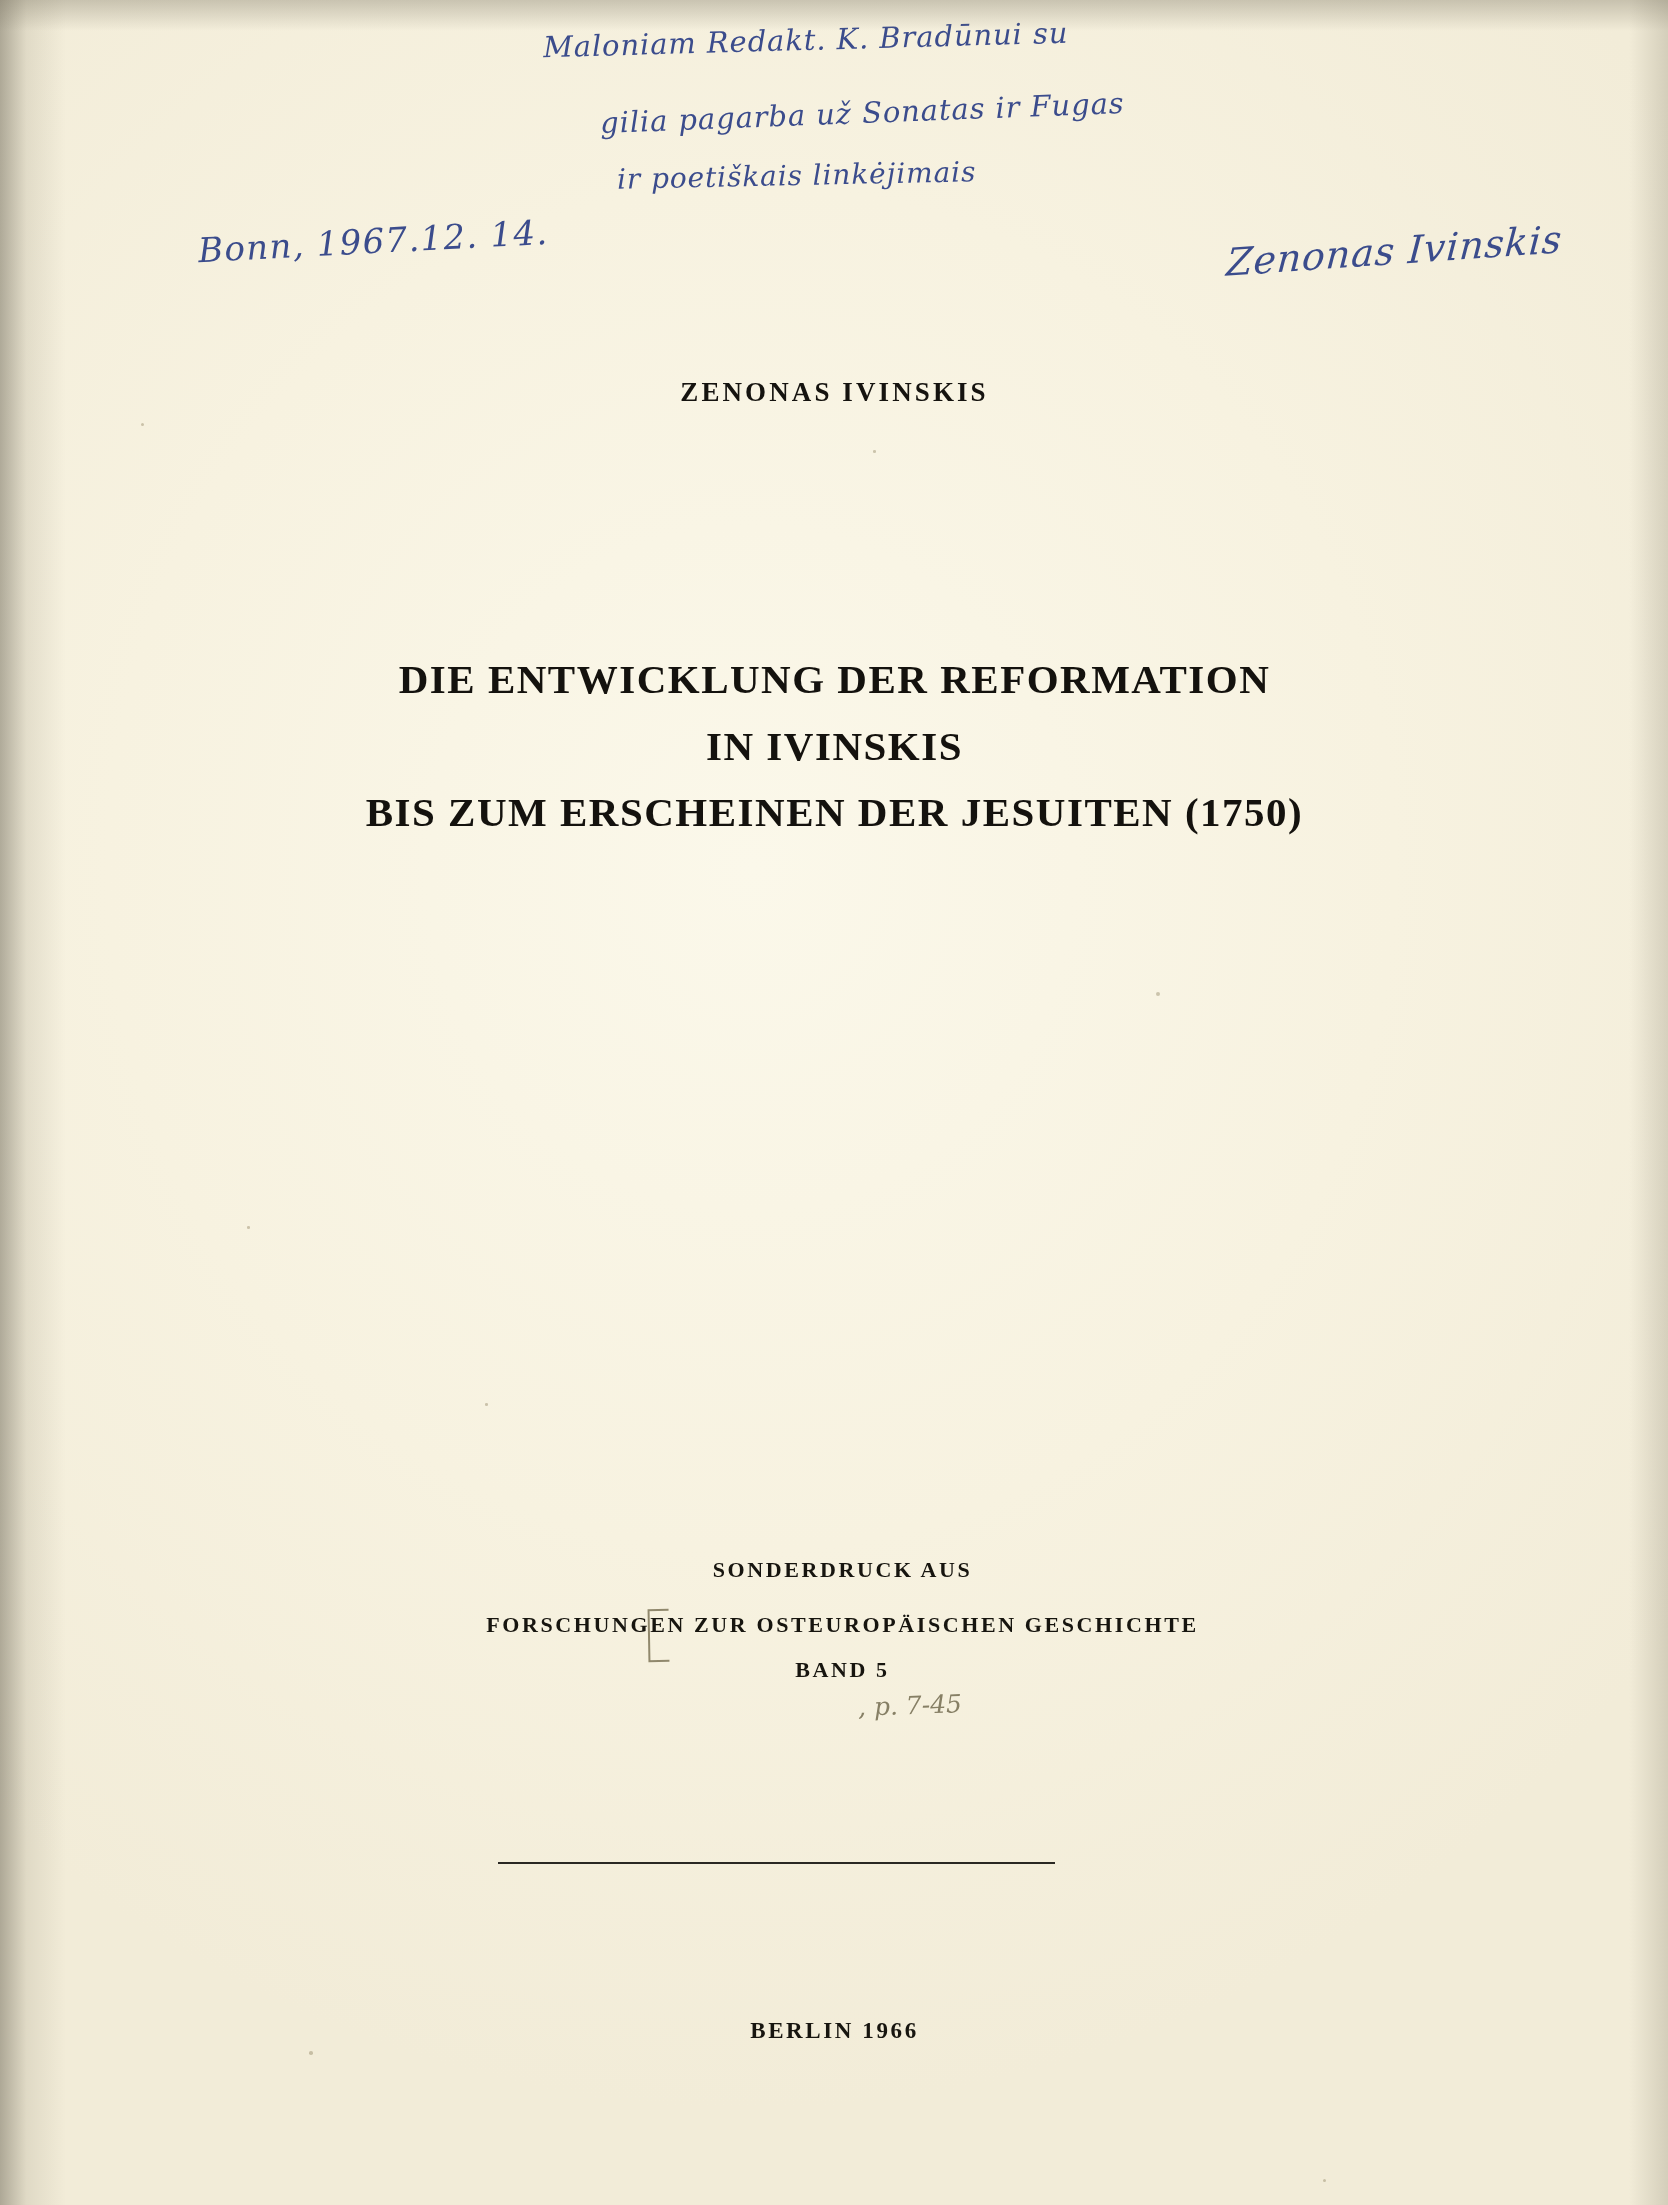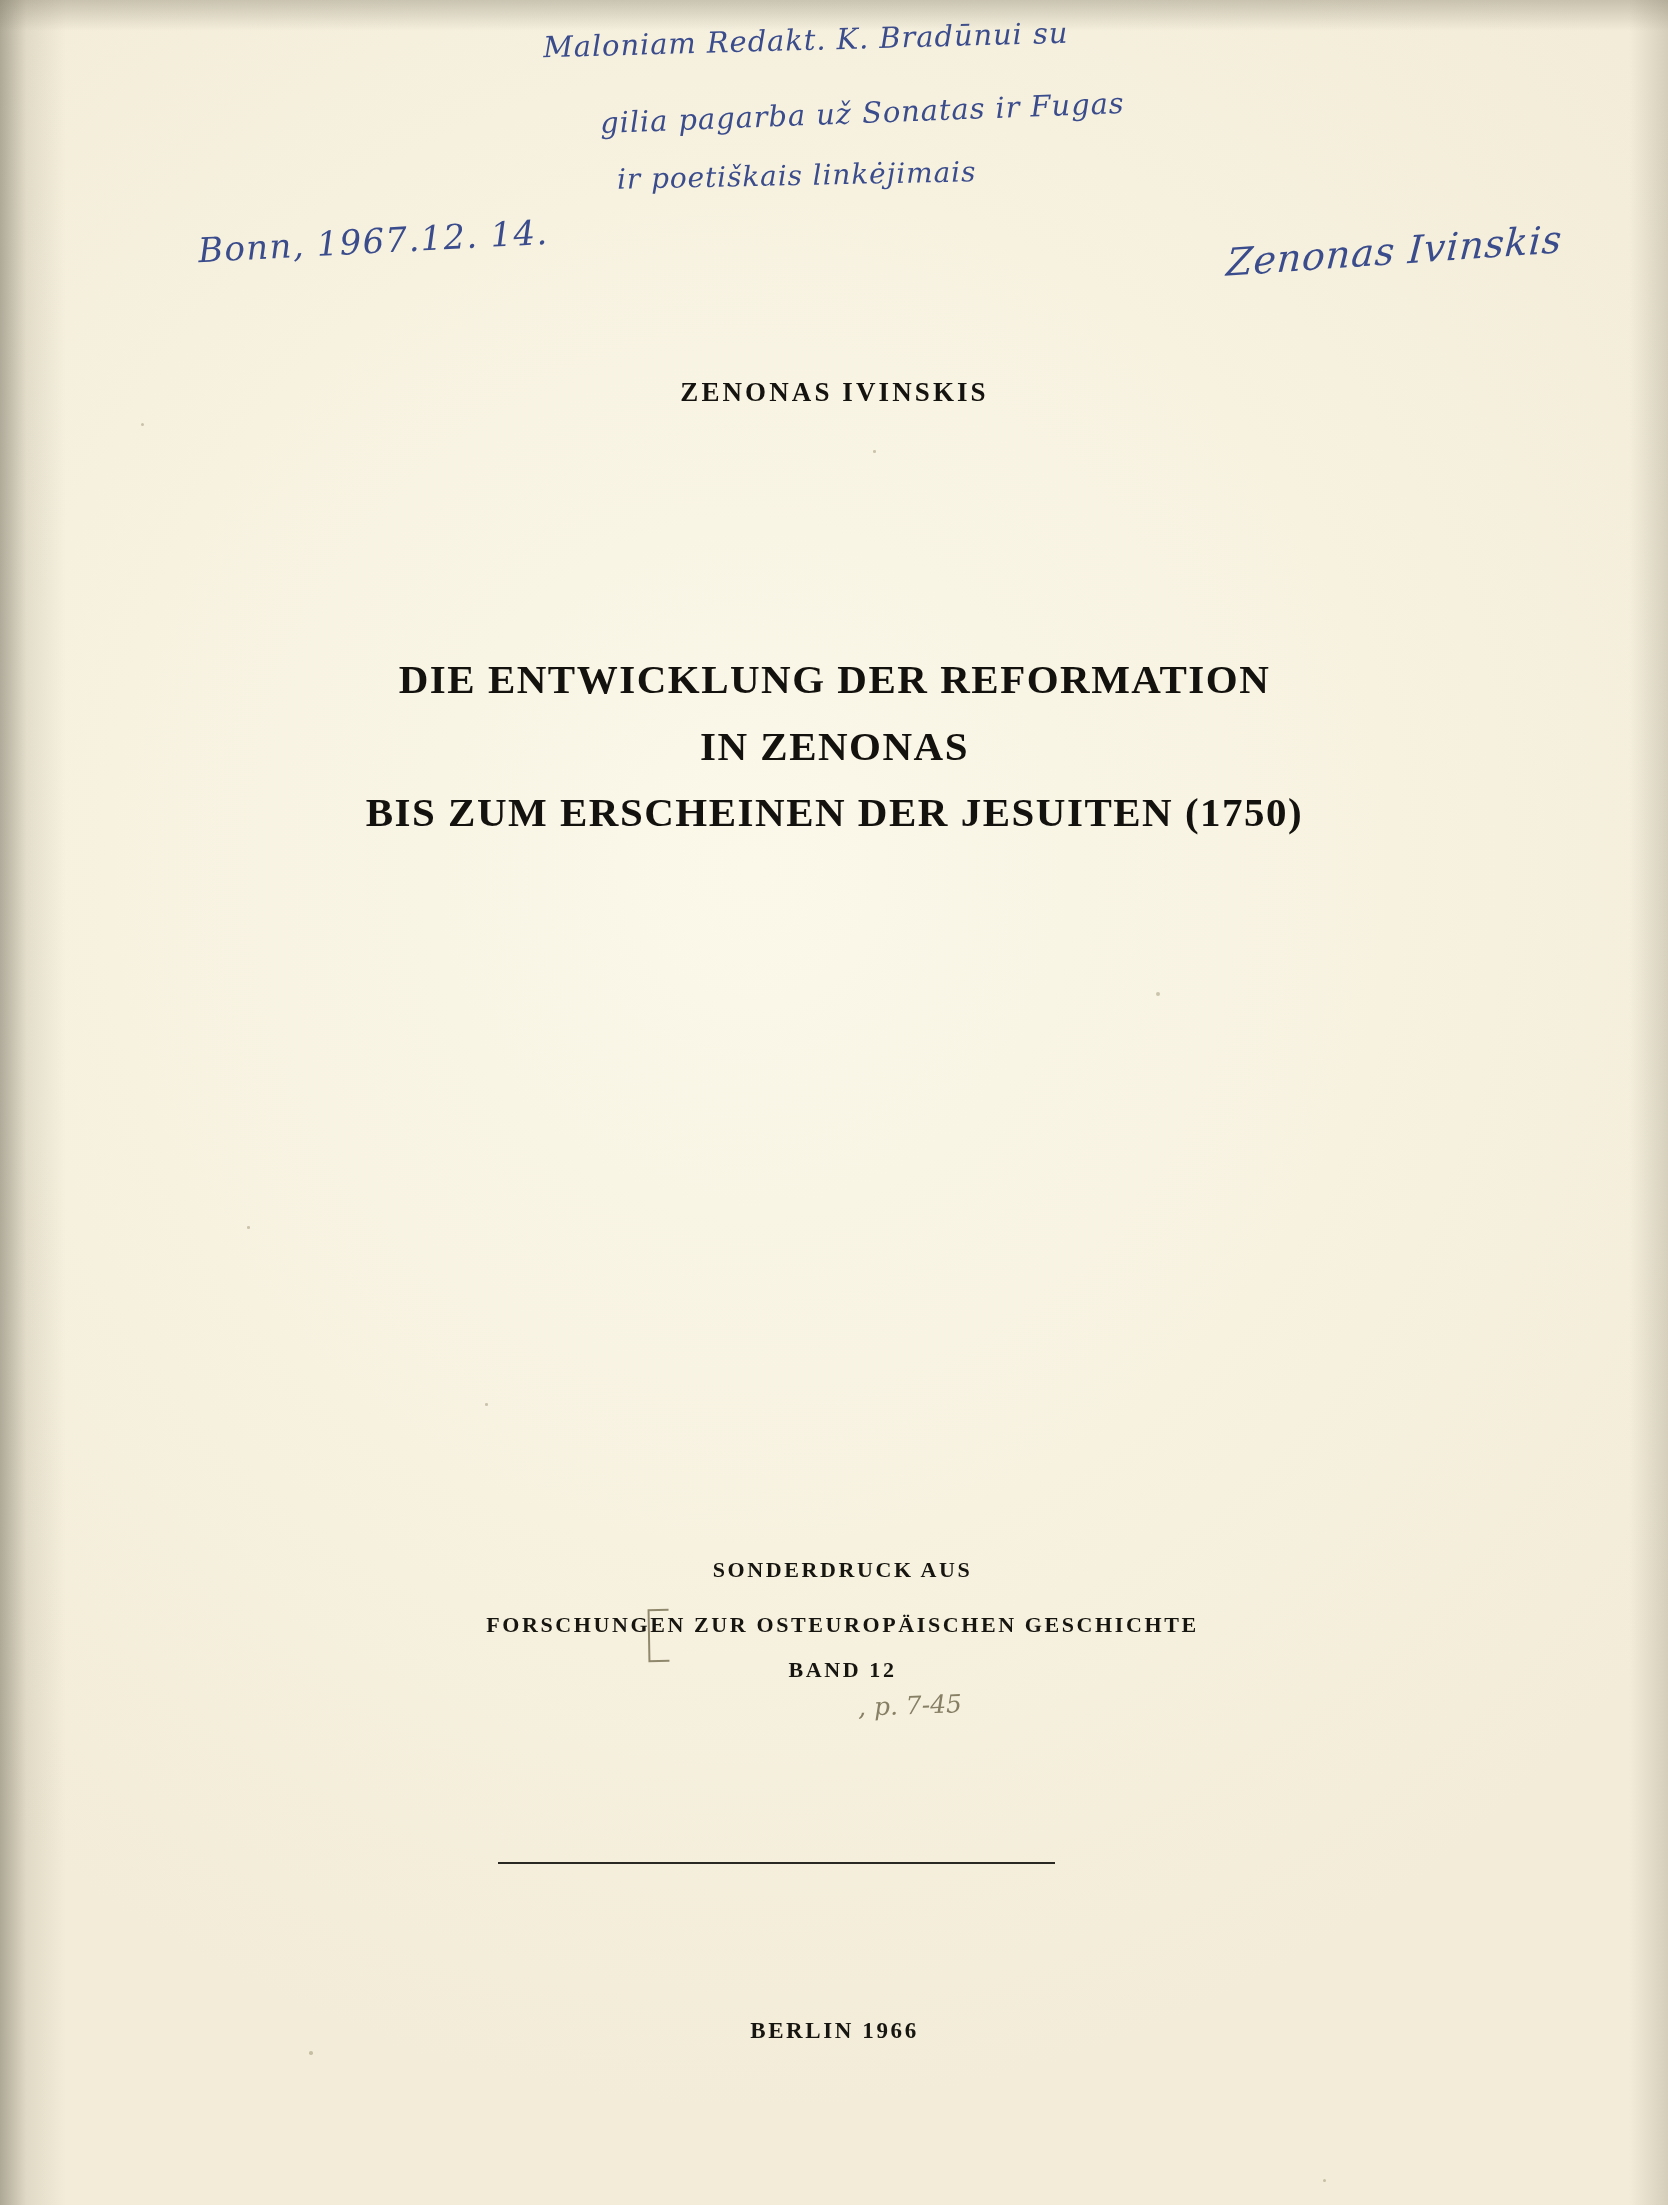--- a/index.html
+++ b/index.html
@@ -190,28 +190,28 @@
 </style>
 </head>
 <body>
 
 <div class="page">
 
   <div class="author">ZENONAS IVINSKIS</div>
 
   <div class="title-block">
     <div class="title-line title-line-1">DIE ENTWICKLUNG DER REFORMATION</div>
-    <div class="title-line title-line-2">IN ZENONAS</div>
+    <div class="title-line title-line-2">IN IVINSKIS</div>
     <div class="title-line title-line-3">BIS ZUM ERSCHEINEN DER JESUITEN (1750)</div>
   </div>
 
   <div class="series-block">
     <div class="series-line-1">SONDERDRUCK AUS</div>
     <div class="series-line-2">FORSCHUNGEN ZUR OSTEUROPÄISCHEN GESCHICHTE</div>
-    <div class="series-line-3">BAND 12</div>
+    <div class="series-line-3">BAND 5</div>
   </div>
 
   <div class="pencil-bracket"></div>
 
   <div class="hand-pencil hand-pages">, p. 7-45</div>
 
   <div class="rule"></div>
 
   <div class="imprint">BERLIN 1966</div>
 

